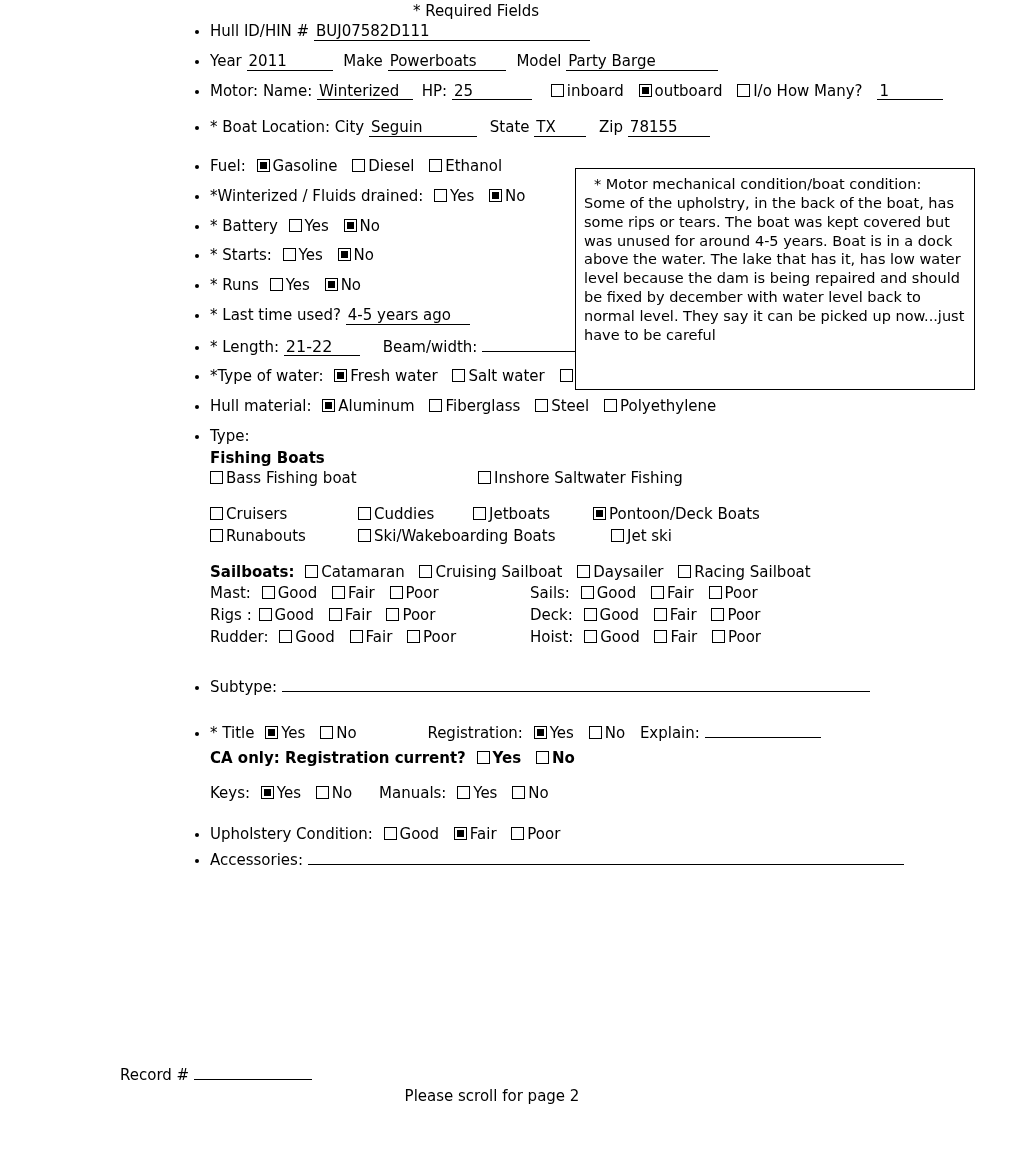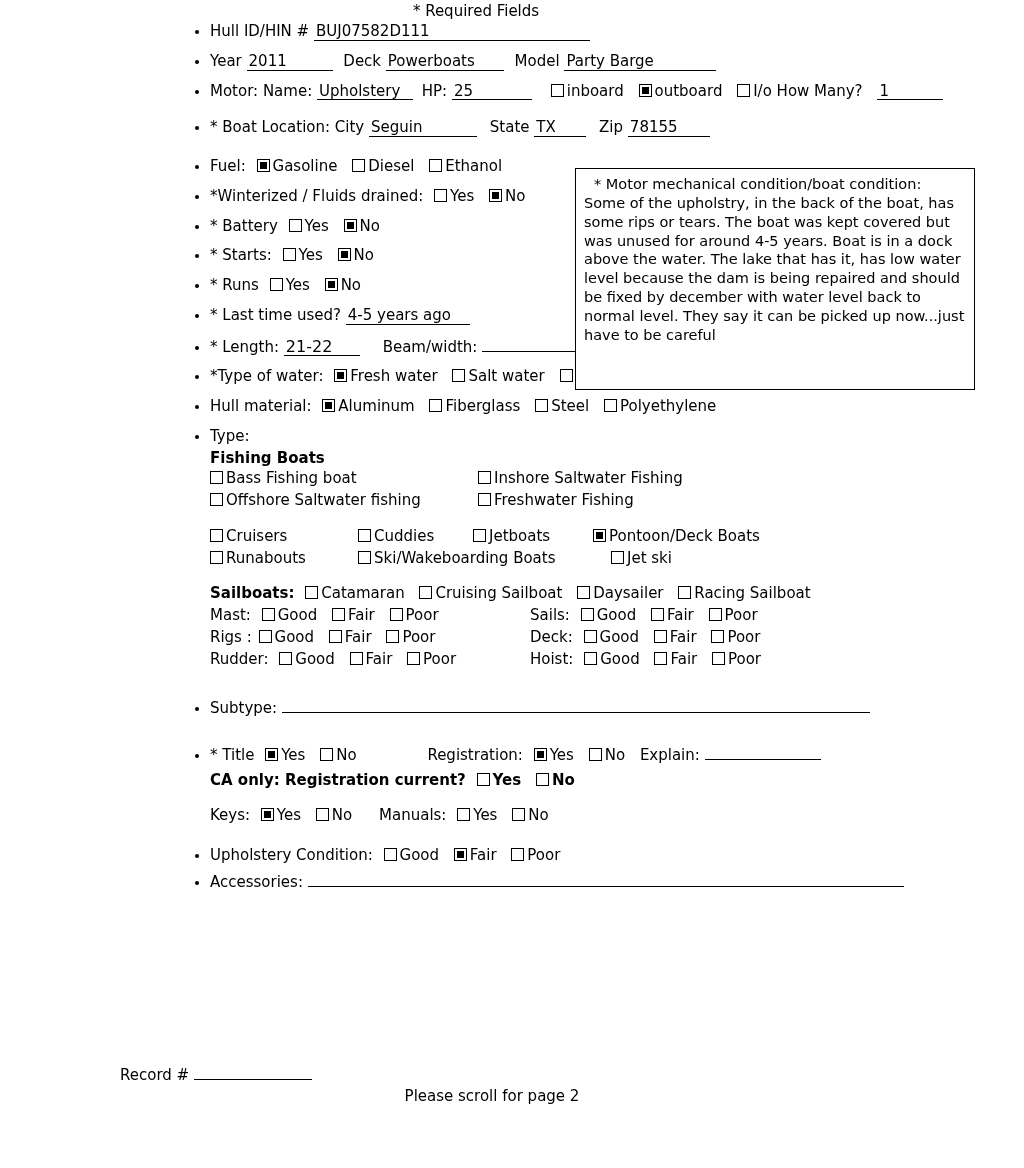--- a/index.html
+++ b/index.html
@@ -123,29 +123,29 @@
   <ul class="form-list">
 
     <li>
       <span class="lbl">Hull ID/HIN #</span>
       <span class="fill" style="width:272px">BUJ07582D111</span>
     </li>
 
     <li>
       <span class="lbl">Year</span>
       <span class="fill" style="width:82px">2011</span>
-      <span class="lbl" style="margin-left:6px">Deck</span>
+      <span class="lbl" style="margin-left:6px">Make</span>
       <span class="fill" style="width:114px">Powerboats</span>
       <span class="lbl" style="margin-left:6px">Model</span>
       <span class="fill" style="width:148px">Party Barge</span>
     </li>
 
     <li>
       <span class="lbl">Motor:  Name:</span>
-      <span class="fill" style="width:92px">Upholstery</span>
+      <span class="fill" style="width:92px">Winterized</span>
       <span class="lbl" style="margin-left:4px">HP:</span>
       <span class="fill" style="width:76px">25</span>
       <span class="opt" style="margin-left:14px"><span class="cb"></span><span>inboard</span></span>
       <span class="opt"><span class="cb checked"></span><span>outboard</span></span>
       <span class="opt"><span class="cb"></span><span>I/o How Many?</span></span>
       <span class="fill" style="width:62px">1</span>
     </li>
 
     <li style="margin-top:18px">
       <span class="lbl">* Boat Location: City</span>
@@ -217,24 +217,20 @@
     <li>
       <span class="lbl">Type:</span>
 
       <div class="sub-block">
         <div class="sub-head">Fishing Boats</div>
         <table class="type-table">
           <tbody>
               <tr>
             <td style="width:268px"><span class="opt"><span class="cb"></span><span>Bass Fishing boat</span></span></td>
             <td><span class="opt"><span class="cb"></span><span>Inshore Saltwater Fishing</span></span></td>
-          </tr>
-          <tr>
-            <td><span class="opt"><span class="cb"></span><span>Offshore Saltwater fishing</span></span></td>
-            <td><span class="opt"><span class="cb"></span><span>Freshwater Fishing</span></span></td>
           </tr>
         </tbody>
           </table>
       </div>
 
       <div class="sub-block" style="margin-top:14px">
         <table class="type-table">
           <tbody>
               <tr>
             <td style="width:148px"><span class="opt"><span class="cb"></span><span>Cruisers</span></span></td>

